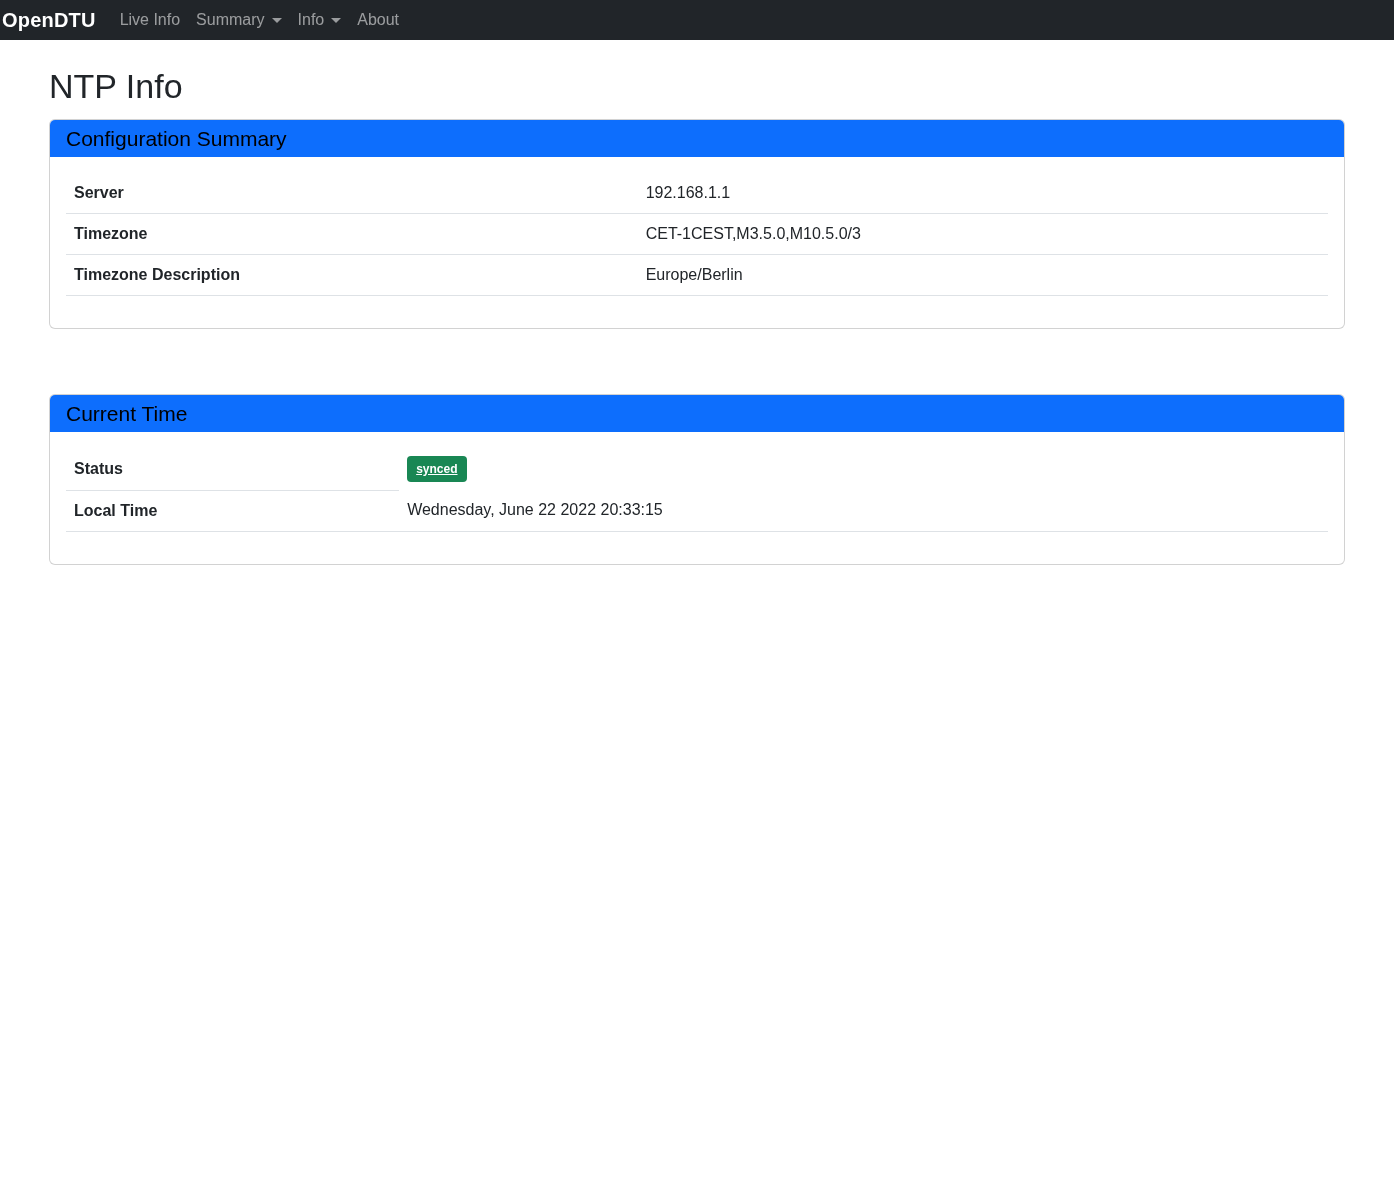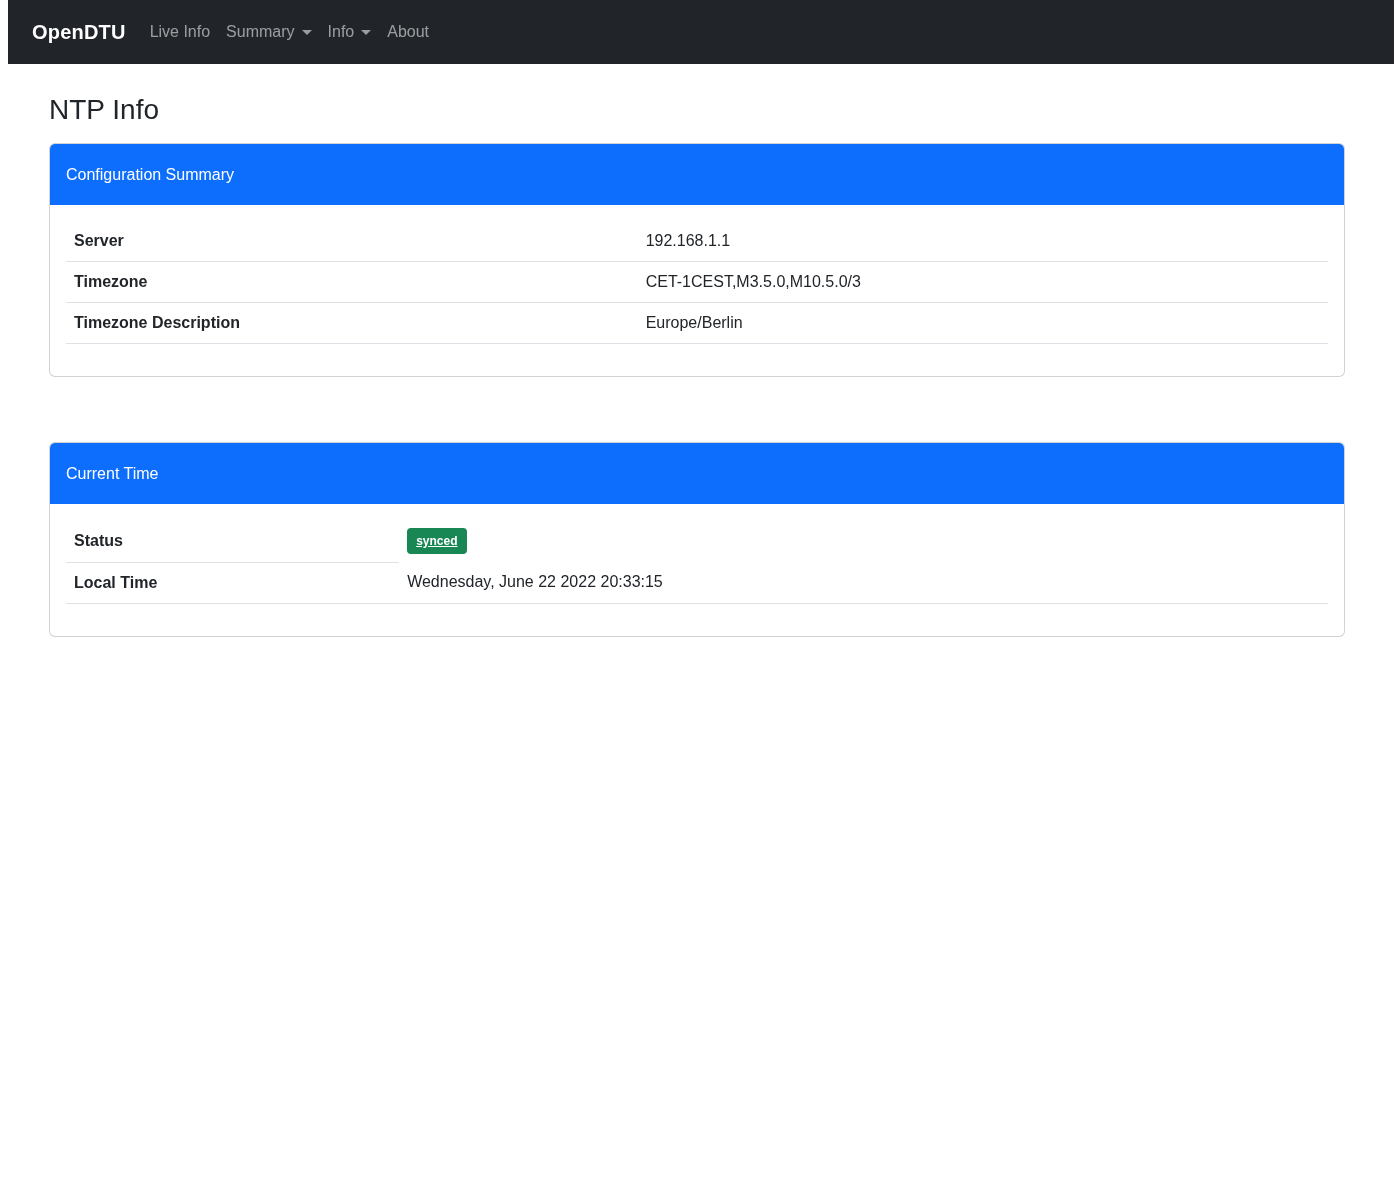--- a/index.html
+++ b/index.html
@@ -9,26 +9,25 @@
     background: #ffffff;
     color: #212529;
     font-family: "Liberation Sans", "DejaVu Sans", sans-serif;
     font-size: 16px;
     -webkit-font-smoothing: antialiased;
   }
   .page { width: 1394px; min-height: 1200px; }
 
   
   .navbar {
-    height: 64px;
+    height: 40px;
     background: #212529;
     display: flex;
     align-items: center;
-    padding: 0 24px;
-    margin-left: 8px;
+    padding: 0 2px;
   }
   .brand {
     color: #ffffff;
     font-size: 20px;
     font-weight: 600;
     text-decoration: none;
     margin-right: 16px;
     padding: 4px 0;
     cursor: pointer;
     letter-spacing: 0.2px;
@@ -54,40 +53,40 @@
     border-left: 5px solid transparent;
   }
 
   
   .container {
     width: 1296px;
     margin: 0 auto;
     padding-top: 10px;
   }
   h1.page-title {
-    font-size: 28px;
+    font-size: 34px;
     font-weight: 500;
     line-height: 48px;
     margin: 12px 0 9px 0;
     color: #212529;
   }
 
   
   .card {
     background: #fff;
     border: 1px solid rgba(0,0,0,0.175);
     border-radius: 6px;
   }
   .card + .card { margin-top: 65px; }
   .card-header {
     background: #0d6efd;
-    color: #ffffff;
-    font-size: 16px;
+    color: #000000;
+    font-size: 21px;
     line-height: 21px;
-    padding: 20px 16px;
+    padding: 8px 16px;
     border-radius: 5px 5px 0 0;
   }
   .card-body { padding: 16px; }
 
   
   table.kv-table {
     width: 100%;
     border-collapse: collapse;
     margin-bottom: 16px;
   }

